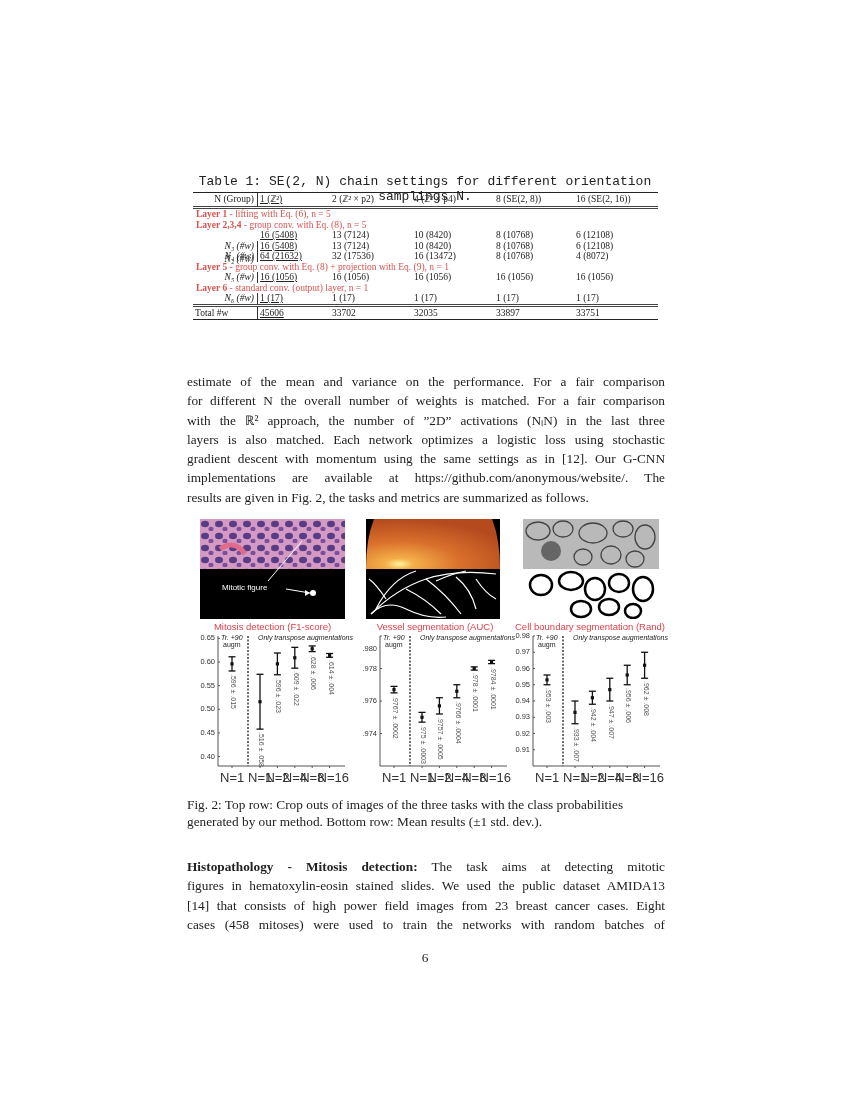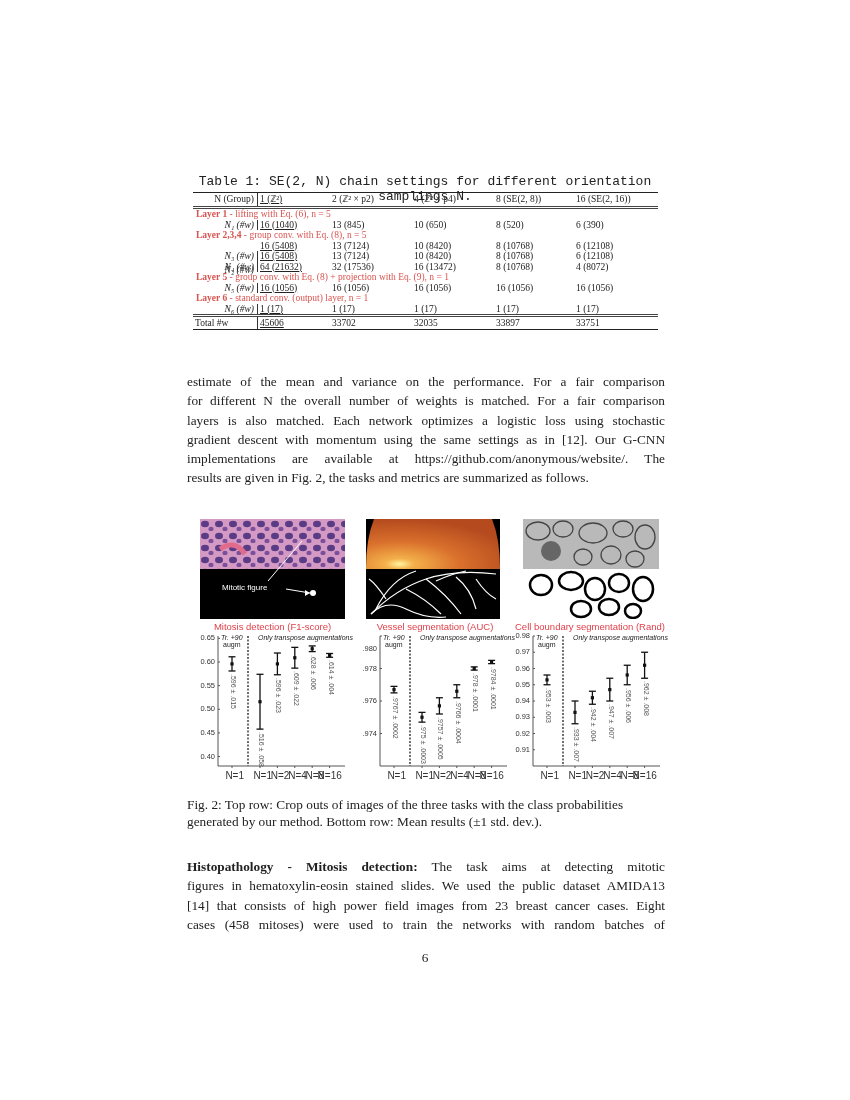--- a/index.html
+++ b/index.html
@@ -22,21 +22,21 @@
   #table .total { display:flex; height:12px; line-height:12px; border-top:3px double #444; border-bottom:1.5px solid #222; }
   
   .para { left:187px; width:478px; font-size:13.3px; line-height:19.3px; font-family:"Liberation Serif",serif; text-align:justify; }
   .para span.line { display:block; text-align:justify; text-align-last:justify; white-space:nowrap; }
   .para span.line.last { text-align-last:left; }
   
   .fig-img { overflow:hidden; }
   .fig-title { font-family:"Liberation Sans",sans-serif; font-size:9.5px; color:#e0404a; text-align:center; white-space:nowrap; }
   .plot { font-family:"Liberation Sans",sans-serif; }
   .plot .ytick { position:absolute; font-size:7.5px; color:#333; text-align:right; width:24px; }
-  .plot .xtick { position:absolute; font-size:10px; color:#333; text-align:right; width:24px; }
+  .plot .xtick { position:absolute; font-size:13px; color:#333; text-align:center; width:24px; }
   .plot .lbl-it { position:absolute; font-size:7px; font-style:italic; color:#222; white-space:nowrap; }
   .plot .vlabel { position:absolute; font-size:7px; color:#555; white-space:nowrap; transform:rotate(90deg); transform-origin:left top; }
   #fig-caption { left:187px; top:796px; width:478px; font-size:13.3px; line-height:17px; font-family:"Liberation Serif",serif; }
   #page-number { left:0; width:850px; top:950px; text-align:center; font-size:13.3px; font-family:"Liberation Serif",serif; }
 </style>
 </head>
 <body>
 
 <div id="table-caption" class="abs">Table 1: SE(2, N) chain settings for different orientation samplings N.</div>
 <div id="table" class="abs">
@@ -44,28 +44,20 @@
   <div class="hrow">
     <div class="c0">N (Group)</div>
     <div class="c1">1 (ℤ²)</div>
     <div class="c2">2 (ℤ² × p2)</div>
     <div class="c3">4 (ℤ² × p4)</div>
     <div class="c4">8 (SE(2, 8))</div>
     <div class="c5">16 (SE(2, 16))</div>
   </div>
   <div id="table-body">
       <div class="sect"><b>Layer 1</b><span> - lifting with Eq. (6), n = 5</span></div>
-      <div class="row">
-        <div class="c0" style="font-style: italic;">N₁ (#w)</div>
-        <div class="c1">16 (1040)</div>
-        <div class="c2">13 (845)</div>
-        <div class="c3">10 (650)</div>
-        <div class="c4">8 (520)</div>
-        <div class="c5">6 (390)</div>
-      </div>
       <div class="sect"><b>Layer 2,3,4</b><span> - group conv. with Eq. (8), n = 5</span></div>
       <div class="row">
         <div class="c0" style="font-style: italic; margin-top: 24px;">N₂ (#w)</div>
         <div class="c1">16 (5408)</div>
         <div class="c2">13 (7124)</div>
         <div class="c3">10 (8420)</div>
         <div class="c4">8 (10768)</div>
         <div class="c5">6 (12108)</div>
       </div>
       <div class="row">
@@ -109,20 +101,21 @@
     <div class="c2">33702</div>
     <div class="c3">32035</div>
     <div class="c4">33897</div>
     <div class="c5">33751</div>
   </div>
 </div>
 
 <div class="abs para" style="top:372px;">
   <span class="line">estimate of the mean and variance on the performance. For a fair comparison</span>
   <span class="line">for different N the overall number of weights is matched. For a fair comparison</span>
+  <span class="line">with the ℝ² approach, the number of ”2D” activations (NₗN) in the last three</span>
   <span class="line">layers is also matched. Each network optimizes a logistic loss using stochastic</span>
   <span class="line">gradient descent with momentum using the same settings as in [12]. Our G-CNN</span>
   <span class="line">implementations are available at https://github.com/anonymous/website/. The</span>
   <span class="line last">results are given in Fig. 2, the tasks and metrics are summarized as follows.</span>
 </div>
 
 <div class="abs fig-img" style="left:200px;top:519px;width:145px;height:100px;">
   <svg width="145" height="100" viewBox="0 0 145 100">
     <defs>
       <pattern id="cells" width="14" height="12" patternUnits="userSpaceOnUse">

